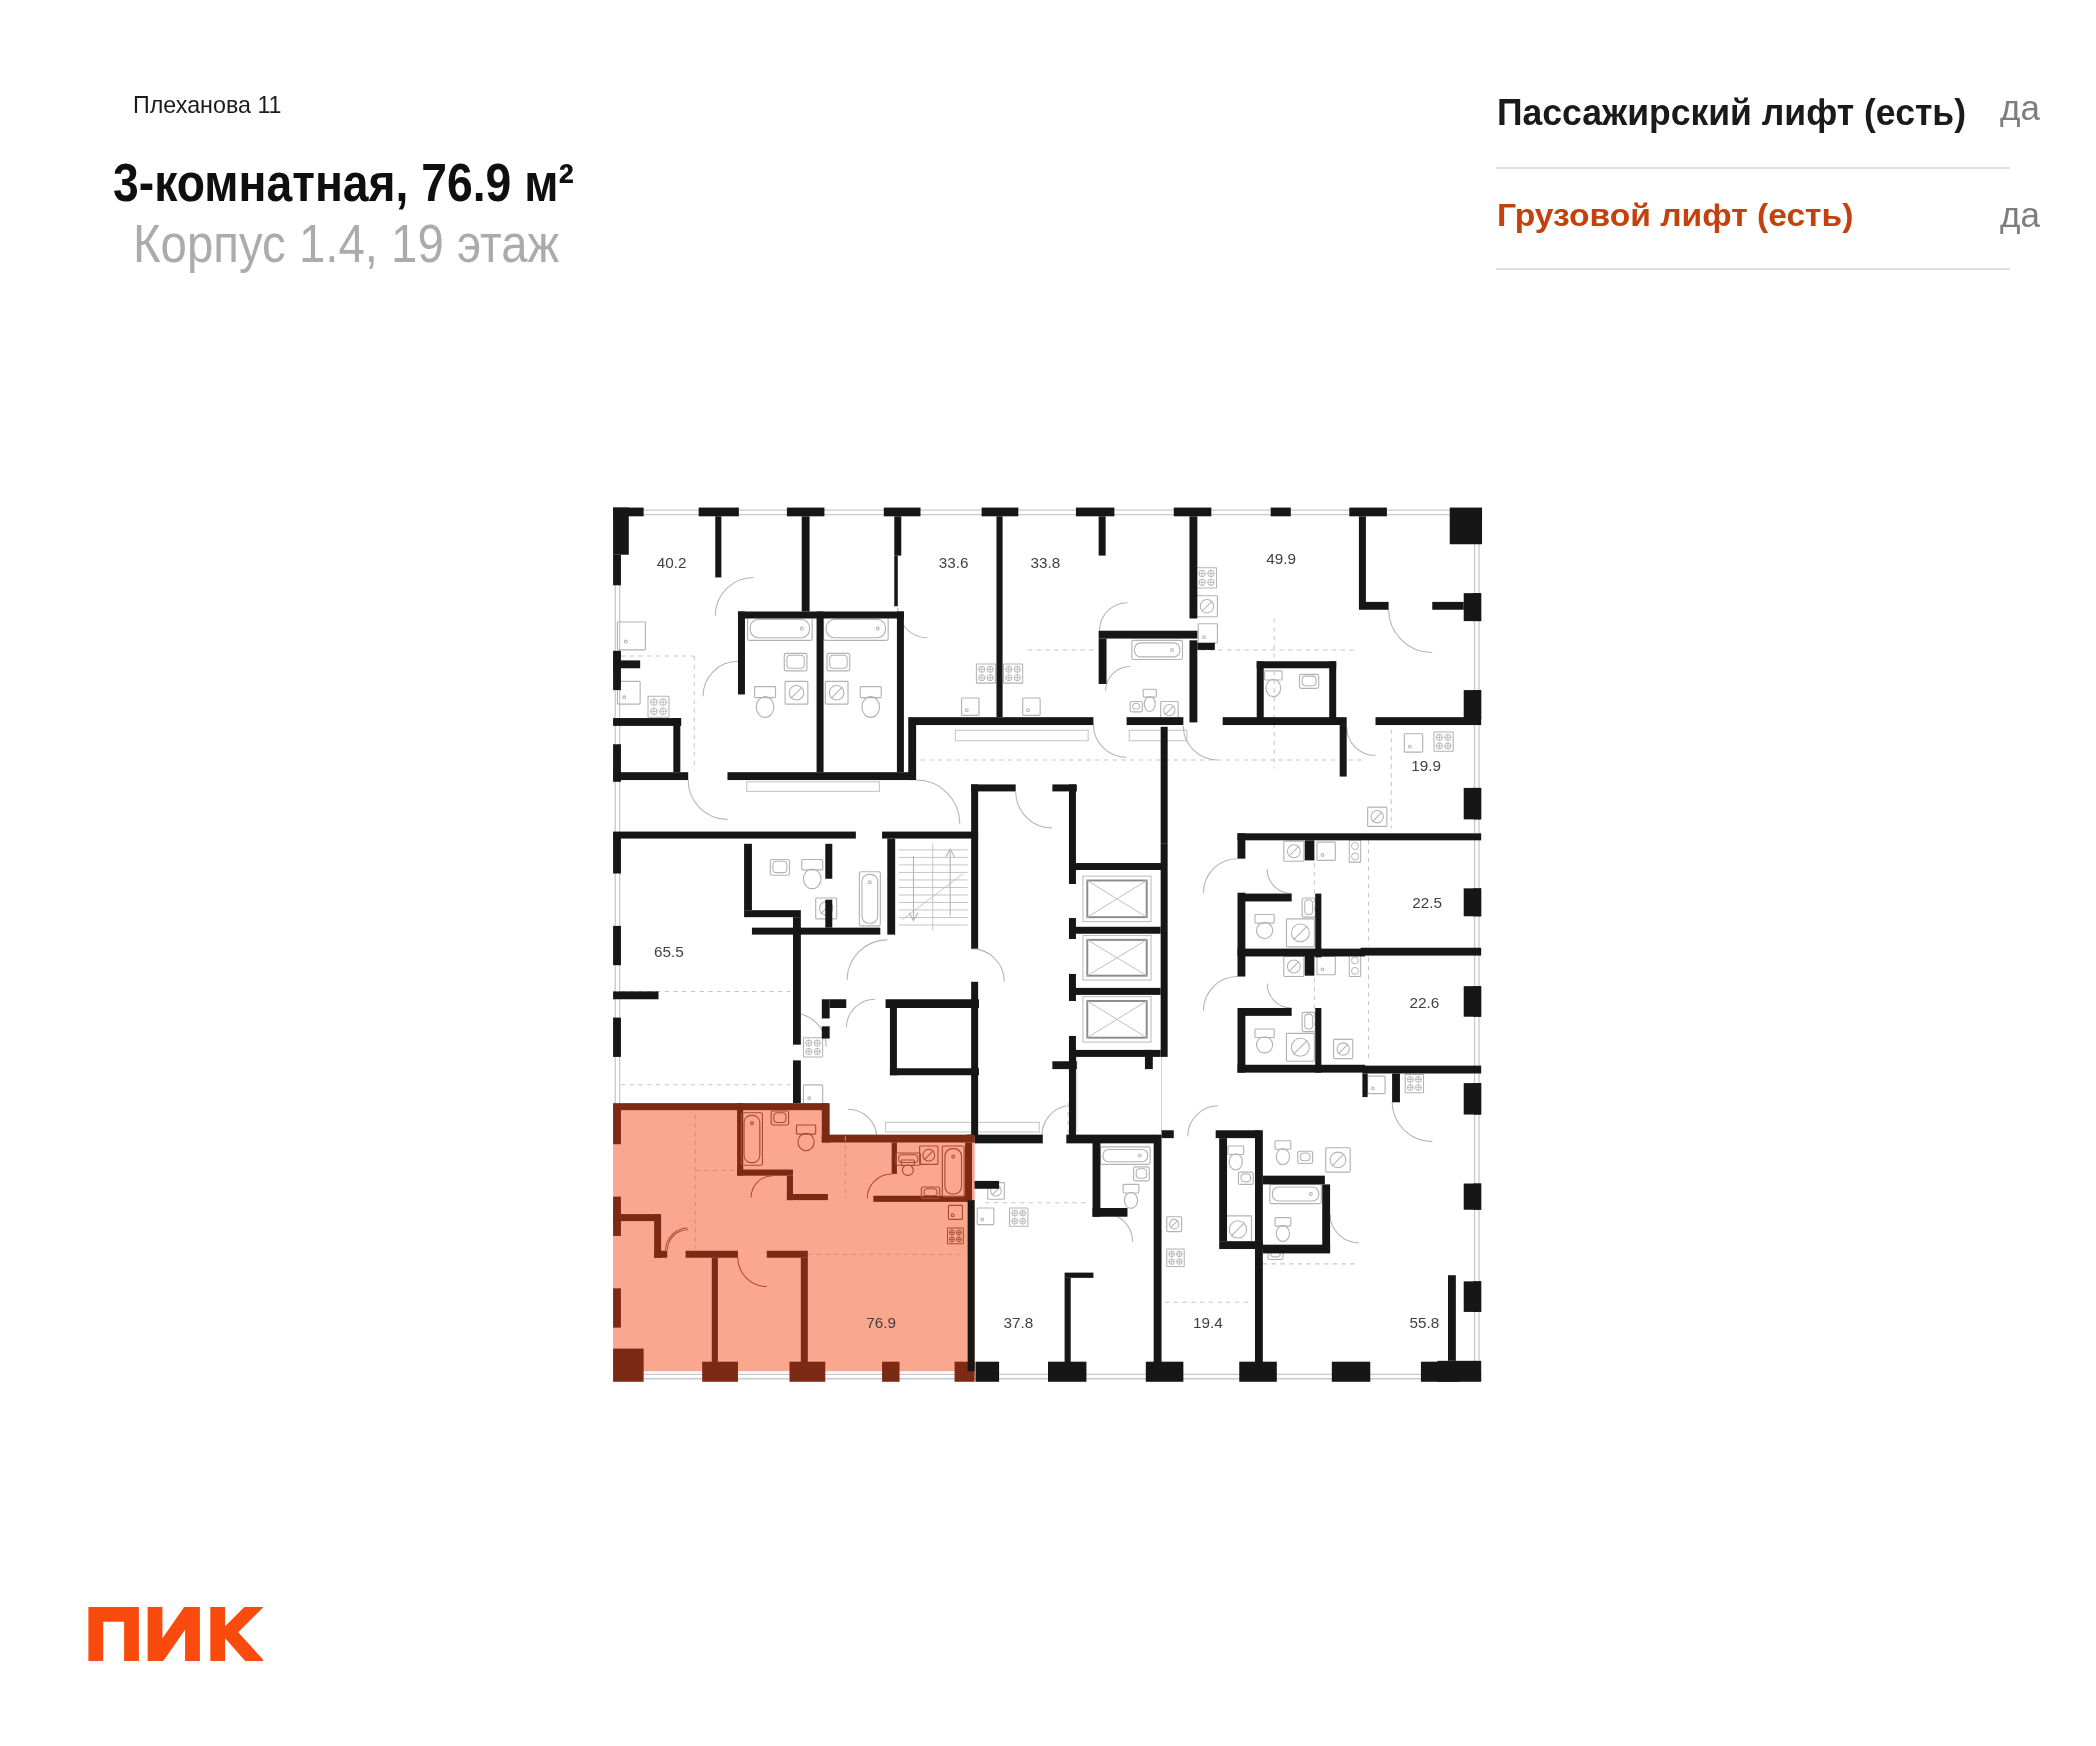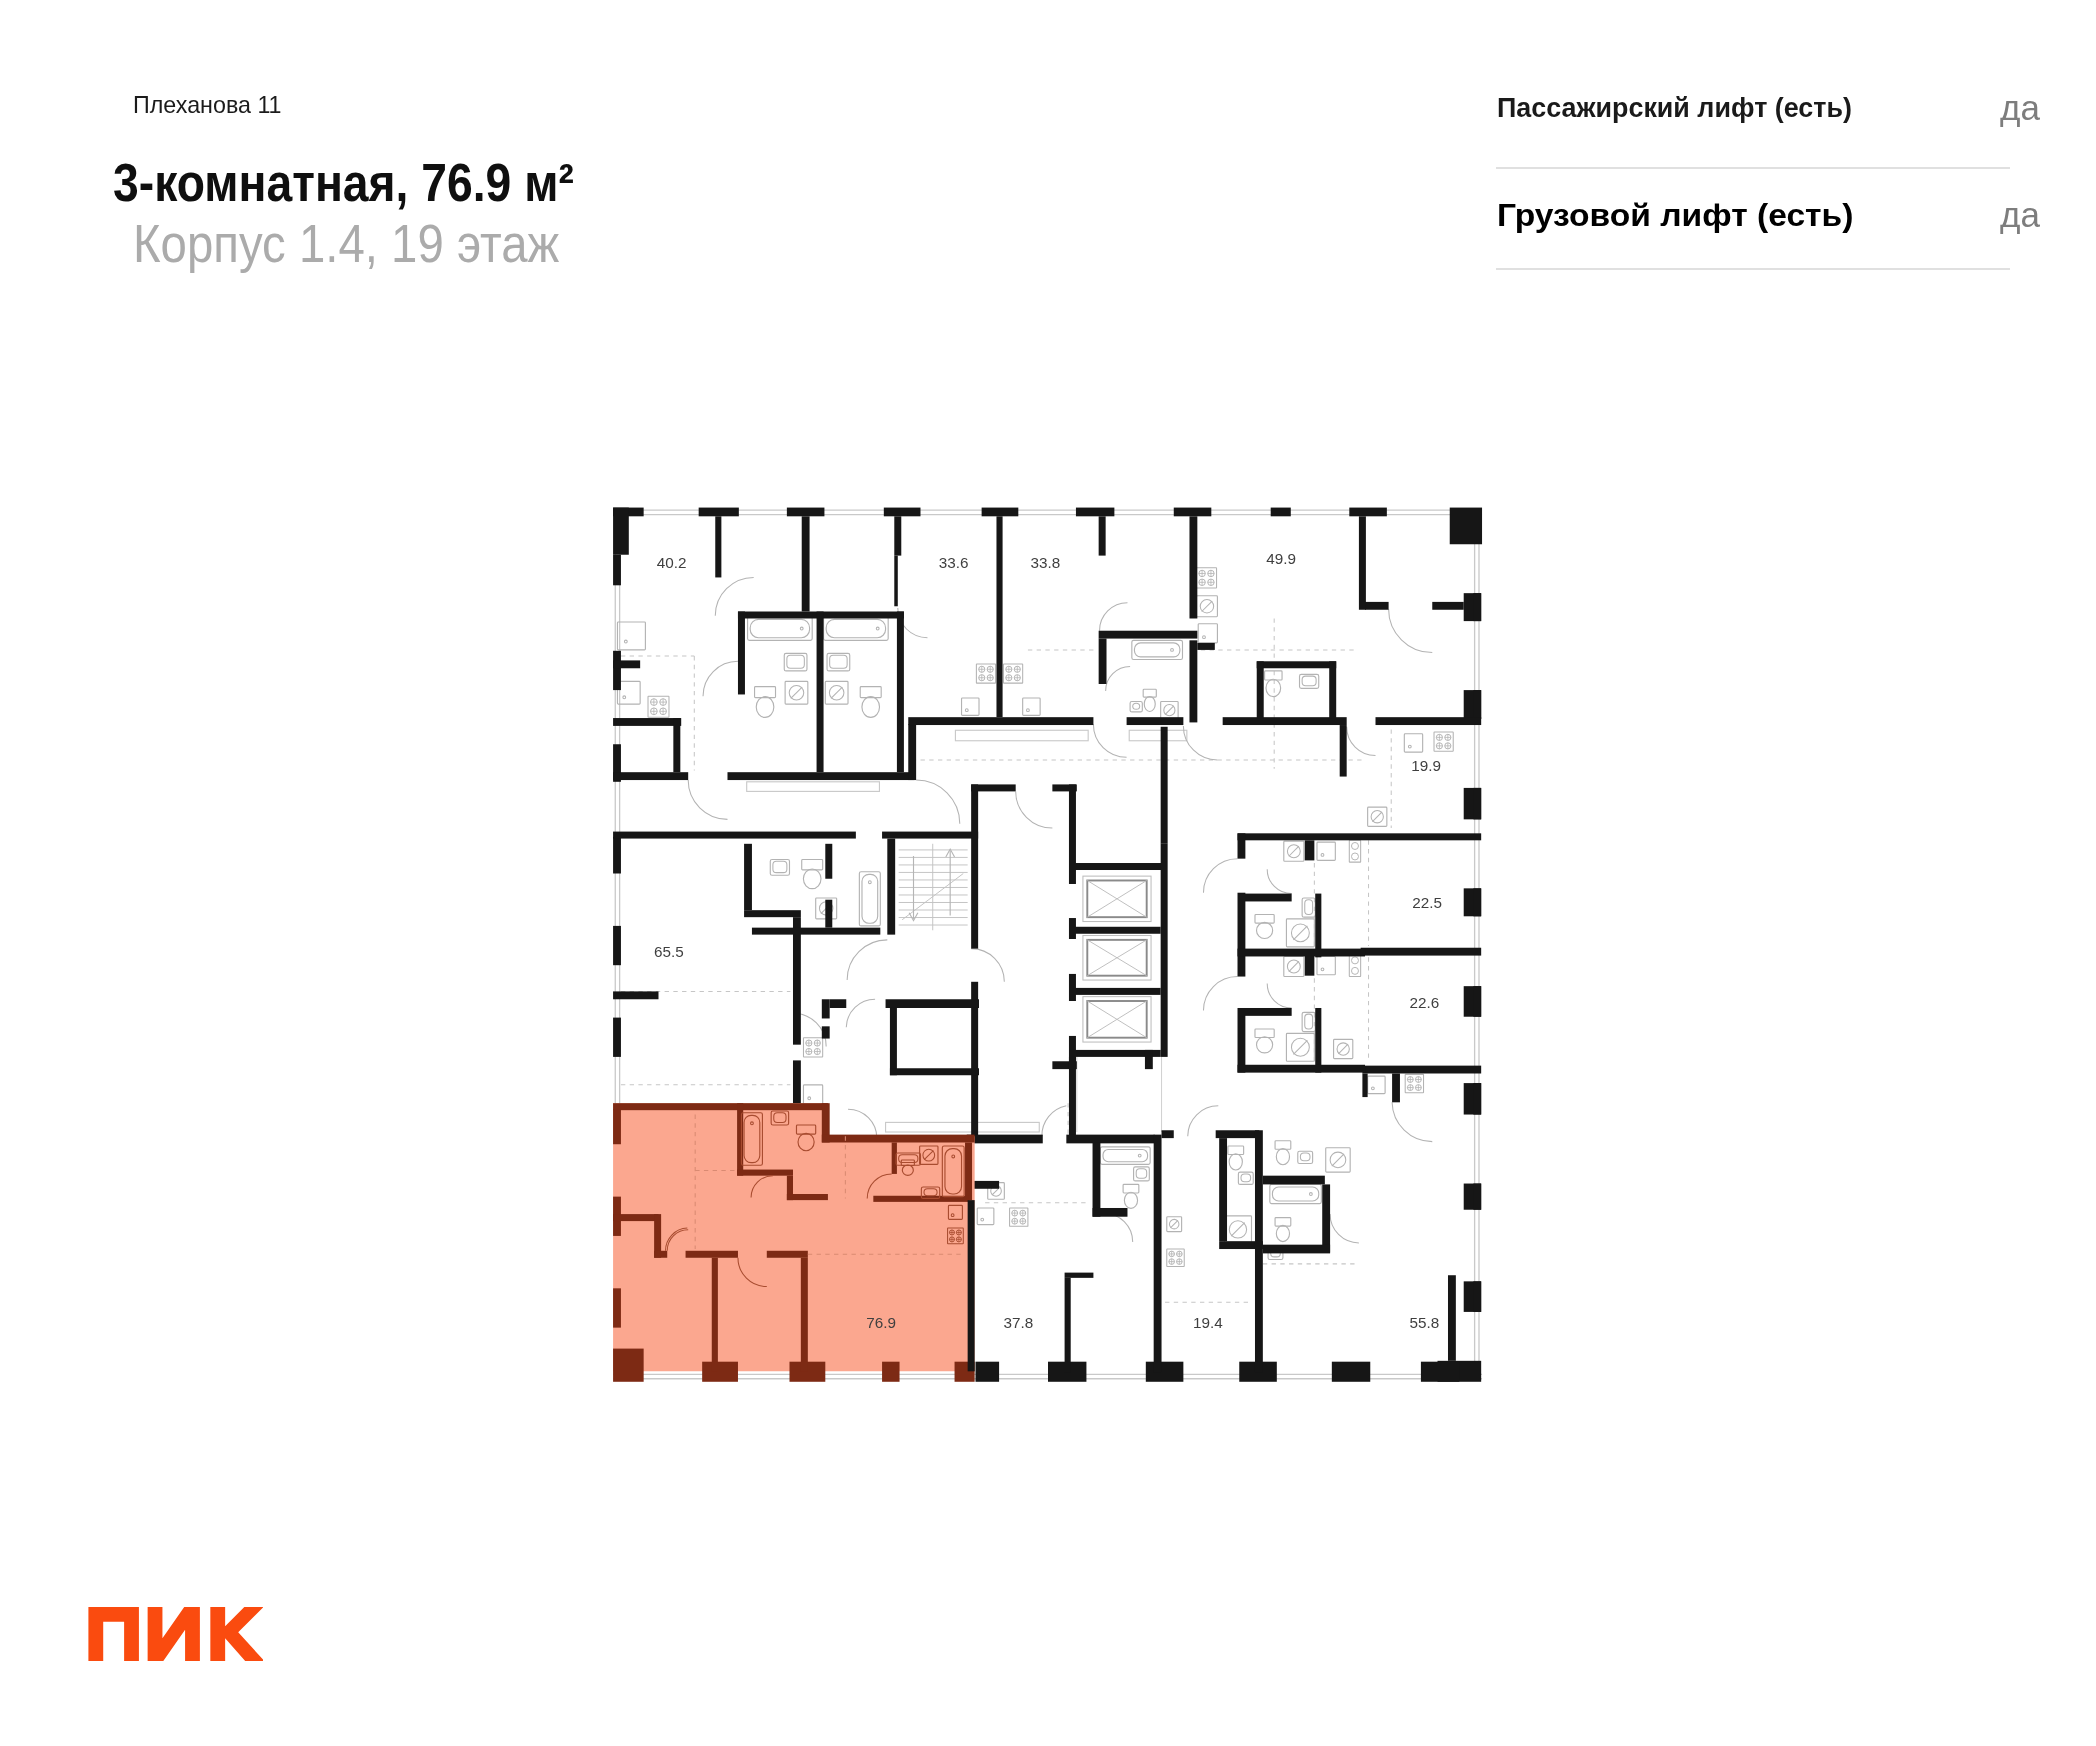--- a/index.html
+++ b/index.html
@@ -3,24 +3,24 @@
 <style>
 html,body{margin:0;padding:0;width:2096px;height:1747px;background:#ffffff;
 font-family:"Liberation Sans",sans-serif;overflow:hidden;position:relative;}
 .abs{position:absolute;white-space:nowrap;}
 </style></head>
 <body>
 <div class="abs" style="left:90px;top:91px;font-size:24px;color:#1b1b1b;margin-left:43px;"><span style="display:inline-block;transform:scaleX(0.97);transform-origin:left;">Плеханова 11</span></div>
 <div class="abs" style="left:88px;top:152px;font-size:53px;font-weight:700;color:#0f0f0f;margin-left:25px;"><span style="display:inline-block;transform:scaleX(0.873);transform-origin:left;">3-комнатная, 76.9 м²</span></div>
 <div class="abs" style="left:85px;top:212px;font-size:54px;color:#ababab;margin-left:48px;"><span style="display:inline-block;transform:scaleX(0.877);transform-origin:left;">Корпус 1.4, 19 этаж</span></div>
 
-<div class="abs" style="left:1497px;top:92px;font-size:28px;font-weight:600;color:#1a1a1a;"><span style="display:inline-block;transform:scaleX(0.96);transform-origin:left;">Пассажирский лифт (есть)</span></div>
+<div class="abs" style="left:1497px;top:92px;font-size:37px;font-weight:600;color:#1a1a1a;"><span style="display:inline-block;transform:scaleX(0.96);transform-origin:left;">Пассажирский лифт (есть)</span></div>
 <div class="abs" style="left:1933px;top:88px;width:107px;text-align:right;font-size:35px;color:#7d7d7d;">да</div>
 <div class="abs" style="left:1496px;top:167px;width:514px;height:1.7px;background:#e0e0e0;"></div>
-<div class="abs" style="left:1497px;top:197px;font-size:32px;font-weight:600;color:#000000;"><span style="display:inline-block;transform:scaleX(1.05);transform-origin:left;">Грузовой лифт (есть)</span></div>
+<div class="abs" style="left:1497px;top:197px;font-size:32px;font-weight:600;color:#c2410c;"><span style="display:inline-block;transform:scaleX(1.05);transform-origin:left;">Грузовой лифт (есть)</span></div>
 <div class="abs" style="left:1933px;top:195px;width:107px;text-align:right;font-size:35px;color:#7d7d7d;">да</div>
 <div class="abs" style="left:1496px;top:268px;width:514px;height:1.7px;background:#e0e0e0;"></div>
 
 <div class="abs" style="left:88px;top:1607px;"><svg width="175" height="54" viewBox="0 0 200 62">
 <path fill="#FA4B0F" d="M0,0 H58 V62 H41 V17 H17 V62 H0 Z"></path>
 <path fill="#FA4B0F" d="M68,0 H85 V36 L110,0 H128 V62 H111 V26 L86,62 H68 Z"></path>
 <path fill="#FA4B0F" d="M140,0 H157 V22 L179,0 H201 L172,29 L202,62 H180 L157,36 V62 H140 Z"></path>
 </svg></div>
 
 <svg class="abs" style="left:0;top:0;" width="2096" height="1747" viewBox="0 0 2400 2000">

